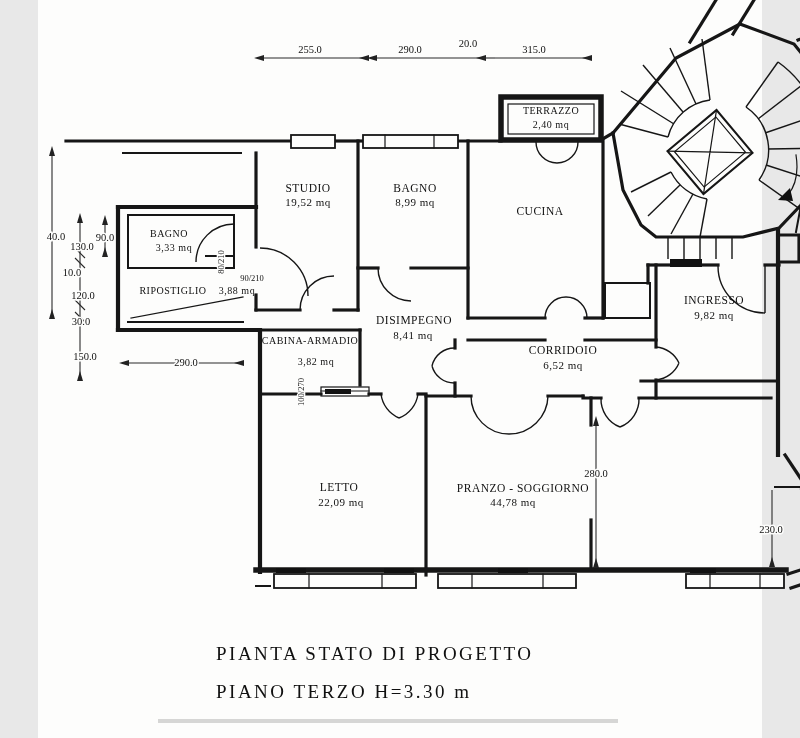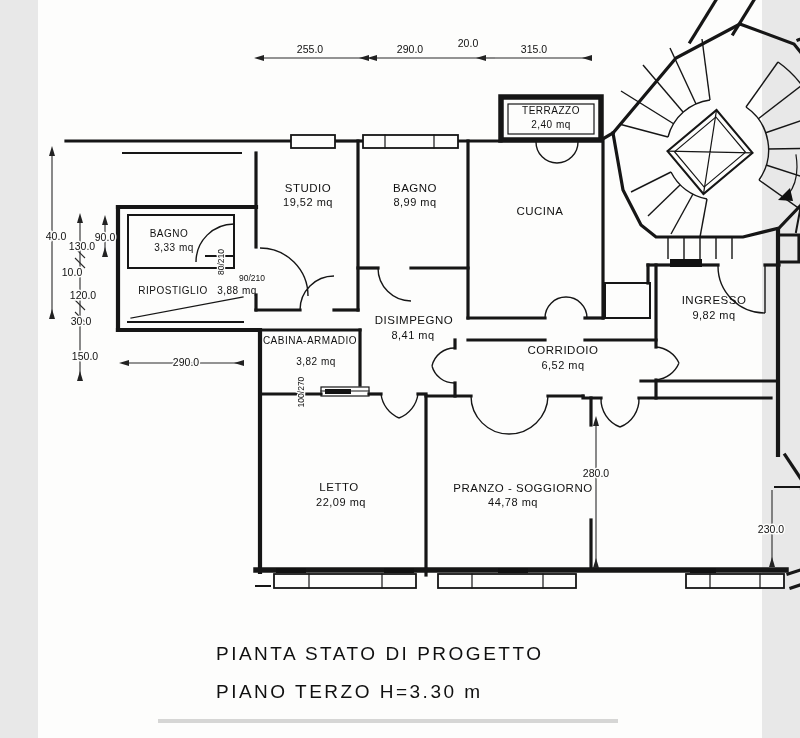--- a/index.html
+++ b/index.html
@@ -1,17 +1,17 @@
 <!DOCTYPE html>
 <html><head>
 <meta charset="utf-8">
 <style>
   html,body{margin:0;padding:0;background:#e8e8e8;}
   .sheet{width:724px;height:738px;background:#fdfdfc;position:relative;margin:0 auto;
-         font-family:Liberation Sans, sans-serif;}
+         font-family:Liberation Serif, serif;}
   svg{display:block;}
   .w1{stroke:#161616;stroke-width:1.2;fill:none;stroke-linecap:square;}
   .w2{stroke:#161616;stroke-width:2;fill:none;stroke-linecap:square;}
   .w3{stroke:#161616;stroke-width:3.2;fill:none;stroke-linecap:square;}
   .w4{stroke:#161616;stroke-width:4.2;fill:none;stroke-linecap:square;}
   .w5{stroke:#161616;stroke-width:5.5;fill:none;stroke-linecap:square;}
   .door{stroke:#161616;stroke-width:1.4;fill:none;}
   .dim{stroke:#2a2a2a;stroke-width:1.1;fill:none;}
   .step{stroke:#161616;stroke-width:1.4;fill:none;}
   .roomname{font-size:11.5px;fill:#111;letter-spacing:.5px;text-anchor:middle;}

